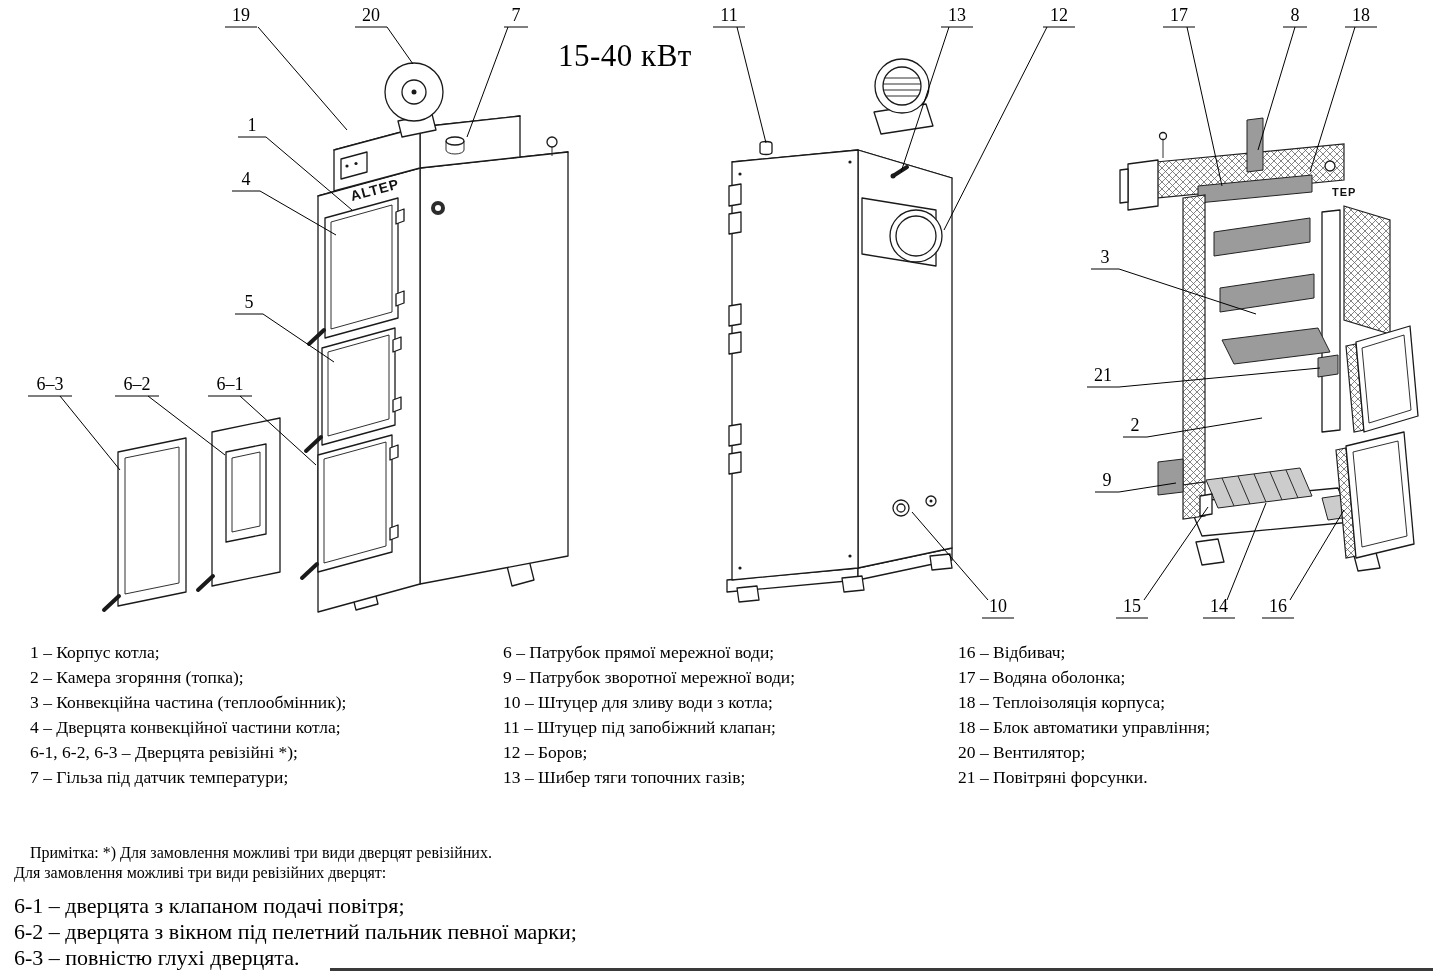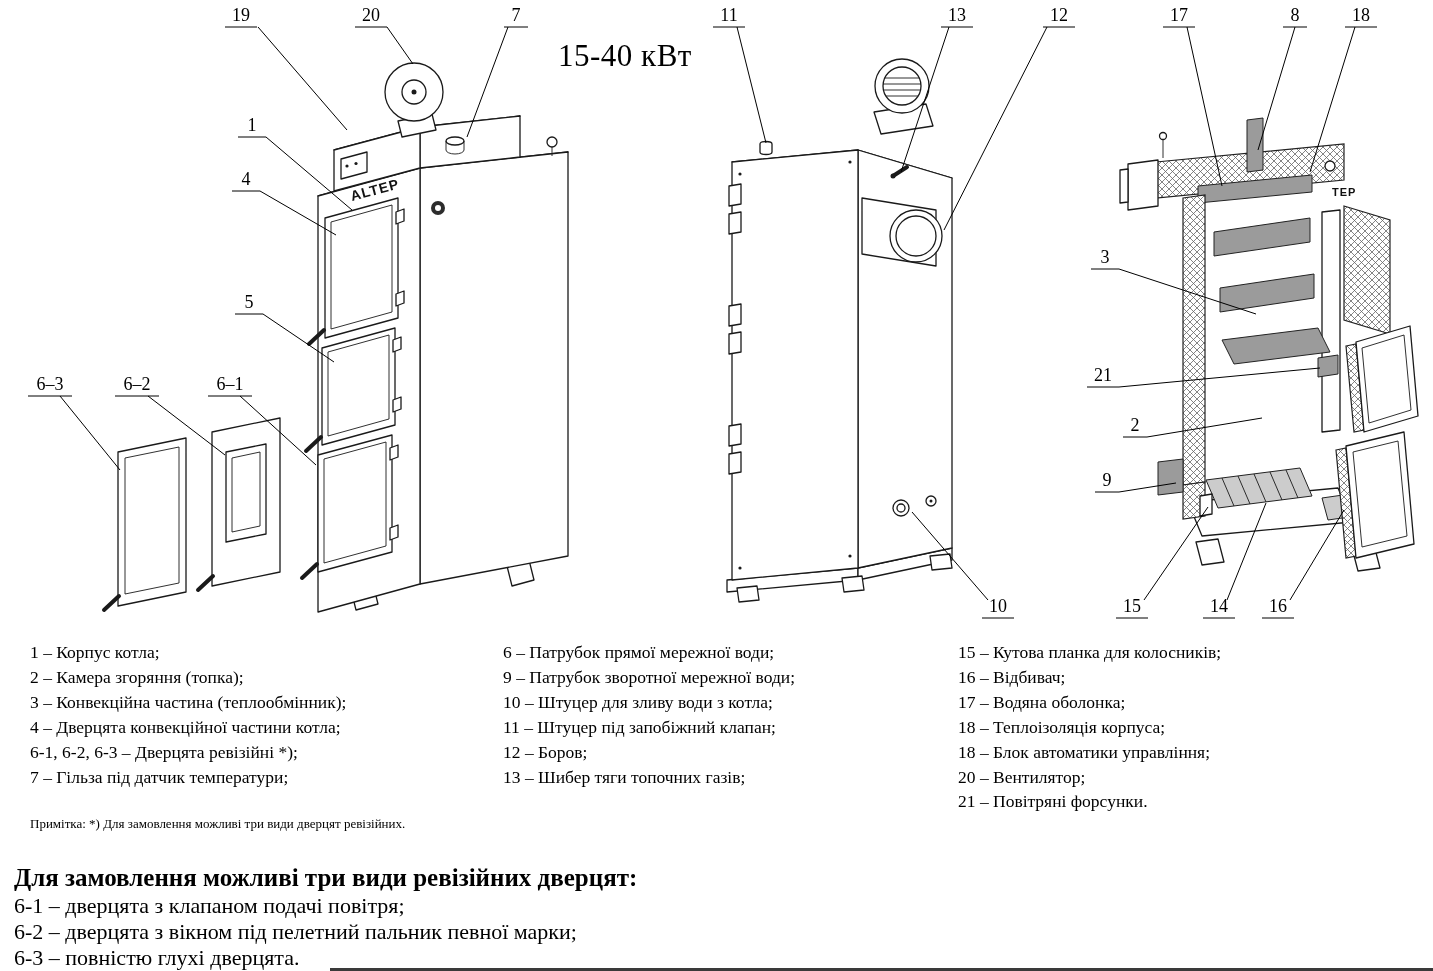--- a/index.html
+++ b/index.html
@@ -4,22 +4,22 @@
 <style>
   html,body{margin:0;padding:0;background:#fff;}
   #canvas{position:relative;width:1433px;height:971px;background:#fff;overflow:hidden;
           font-family:"Liberation Serif","DejaVu Serif",serif;color:#000;}
   .abs{position:absolute;}
   #title{left:558px;top:38px;font-size:31px;letter-spacing:.5px;text-align:center;}
   .legend-col{position:absolute;top:640px;font-size:17.5px;line-height:24.9px;white-space:nowrap;}
   #legend-col-1{left:9px;margin-left:21px;}
   #legend-col-2{left:503px;}
   #legend-col-3{left:958px;}
-  #note{left:30px;top:816px;font-size:13px;}
-  #order-heading{left:14px;top:864px;font-size:25px;font-weight:bold;}
+  #note{left:30px;top:844px;font-size:16px;}
+  #order-heading{left:14px;top:864px;font-size:16px;font-weight:normal;}
   #order-items{left:14px;top:893px;font-size:22px;line-height:26px;white-space:nowrap;}
   #bottom-edge{left:330px;bottom:0;width:1103px;height:3px;background:#3a3a3a;}
   
   svg{position:absolute;left:0;top:0;}
   .face{fill:#fff;stroke:#1a1a1a;stroke-width:1.3;stroke-linejoin:round;}
   .thin{stroke:#1a1a1a;stroke-width:.9;fill:none;}
   .gray{fill:#9b9b9b;stroke:#222;stroke-width:1;}
   .lgray{fill:#cccccc;stroke:#222;stroke-width:1;}
   .hatch{fill:url(#xh);stroke:#222;stroke-width:1.2;}
   .dot{fill:#1a1a1a;}
@@ -333,21 +333,20 @@
   </div>
   <div id="legend-col-2" class="legend-col">
     <div>6 – Патрубок прямої мережної води;</div>
     <div>9 – Патрубок зворотної мережної води;</div>
     <div>10 – Штуцер для зливу води з котла;</div>
     <div>11 – Штуцер під запобіжний клапан;</div>
     <div>12 – Боров;</div>
     <div>13 – Шибер тяги топочних газів;</div>
   </div>
   <div id="legend-col-3" class="legend-col">
-    <div>15 – Кутова планка для колосників;</div>
     <div>16 – Відбивач;</div>
     <div>17 – Водяна оболонка;</div>
     <div>18 – Теплоізоляція корпуса;</div>
     <div>18 – Блок автоматики управління;</div>
     <div>20 – Вентилятор;</div>
     <div>21 – Повітряні форсунки.</div>
   </div>
 
   <div id="note" class="abs">Примітка: *) Для замовлення можливі три види дверцят ревізійних.</div>
 

